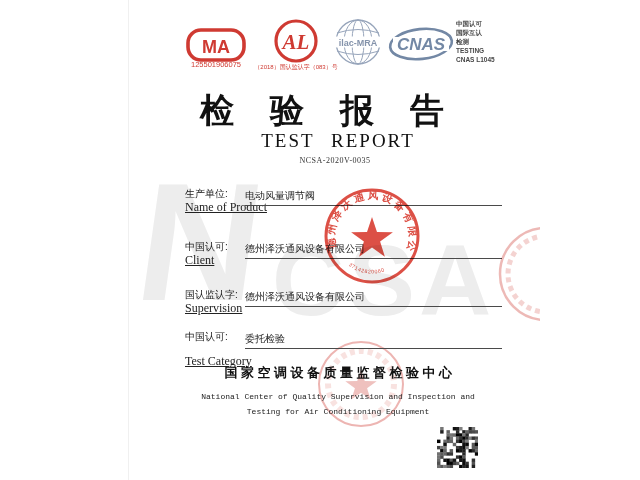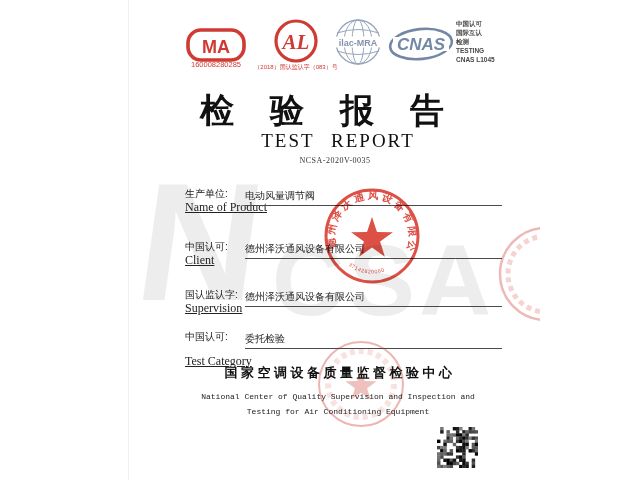--- a/index.html
+++ b/index.html
@@ -52,21 +52,21 @@
 
   <div class="abs edge-line"></div>
 
   <div class="abs wm wm-n">N</div>
   <div class="abs wm wm-csa">CSA</div>
 
   <svg class="abs logo" style="left:180px;top:26px" width="72" height="38" viewBox="0 0 72 38">
     <rect x="8" y="4" width="56" height="30" rx="13" fill="none" stroke="#cf3a32" stroke-width="3.6"></rect>
     <text x="36" y="27" text-anchor="middle" font-size="18" font-weight="bold" fill="#cf3a32" font-family="Liberation Sans, sans-serif">MA</text>
   </svg>
-  <div class="abs cma-num">160008280285</div>
+  <div class="abs cma-num">125501906075</div>
 
   <svg class="abs logo" style="left:268px;top:18px" width="56" height="48" viewBox="0 0 56 48">
     <circle cx="28" cy="23" r="20" fill="none" stroke="#cf3a32" stroke-width="3.2"></circle>
     <text x="28" y="31" text-anchor="middle" font-size="21" font-weight="bold" font-style="italic" fill="#cf3a32" font-family="Liberation Serif, serif">AL</text>
   </svg>
   <div class="abs cal-cap">（2018）国认监认字（083）号</div>
 
   <svg class="abs logo" style="left:330px;top:17px" width="56" height="52" viewBox="0 0 56 52">
     <circle cx="28" cy="25" r="22" fill="none" stroke="#97a5bb" stroke-width="1.3"></circle>
     <ellipse cx="28" cy="25" rx="14" ry="22" fill="none" stroke="#97a5bb" stroke-width="1"></ellipse>

